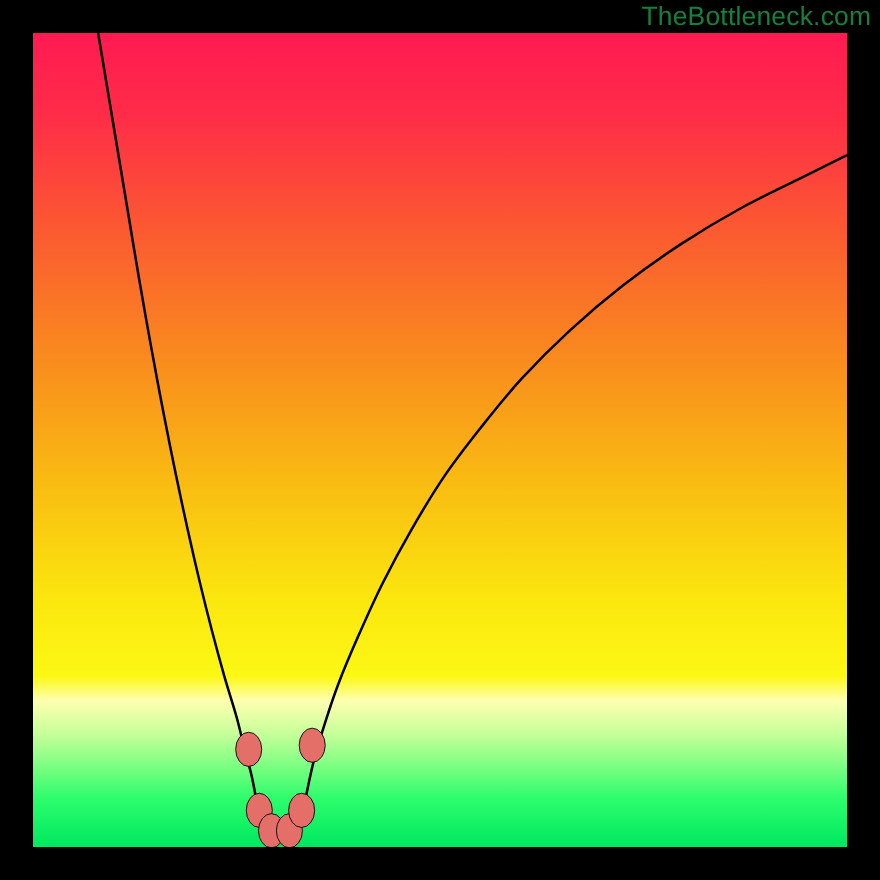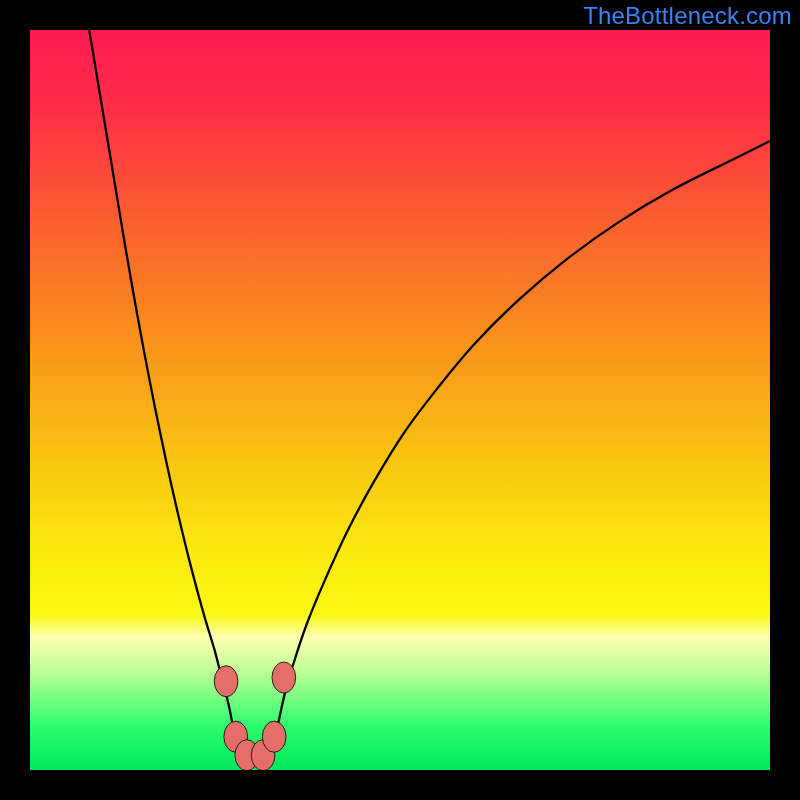--- a/index.html
+++ b/index.html
@@ -38,21 +38,21 @@
     position: absolute;
     left: 0;
     top: 0;
     width: 100%;
     height: 100%;
   }
   .watermark {
     position: absolute;
     top: 2px;
     right: 8px;
-    color: #3b82f6;
+    color: #15803d;
     font-size: 24px;
     letter-spacing: 0.2px;
     font-weight: 400;
     user-select: none;
   }
 </style>
 </head>
 <body>
 
 <div class="frame">

